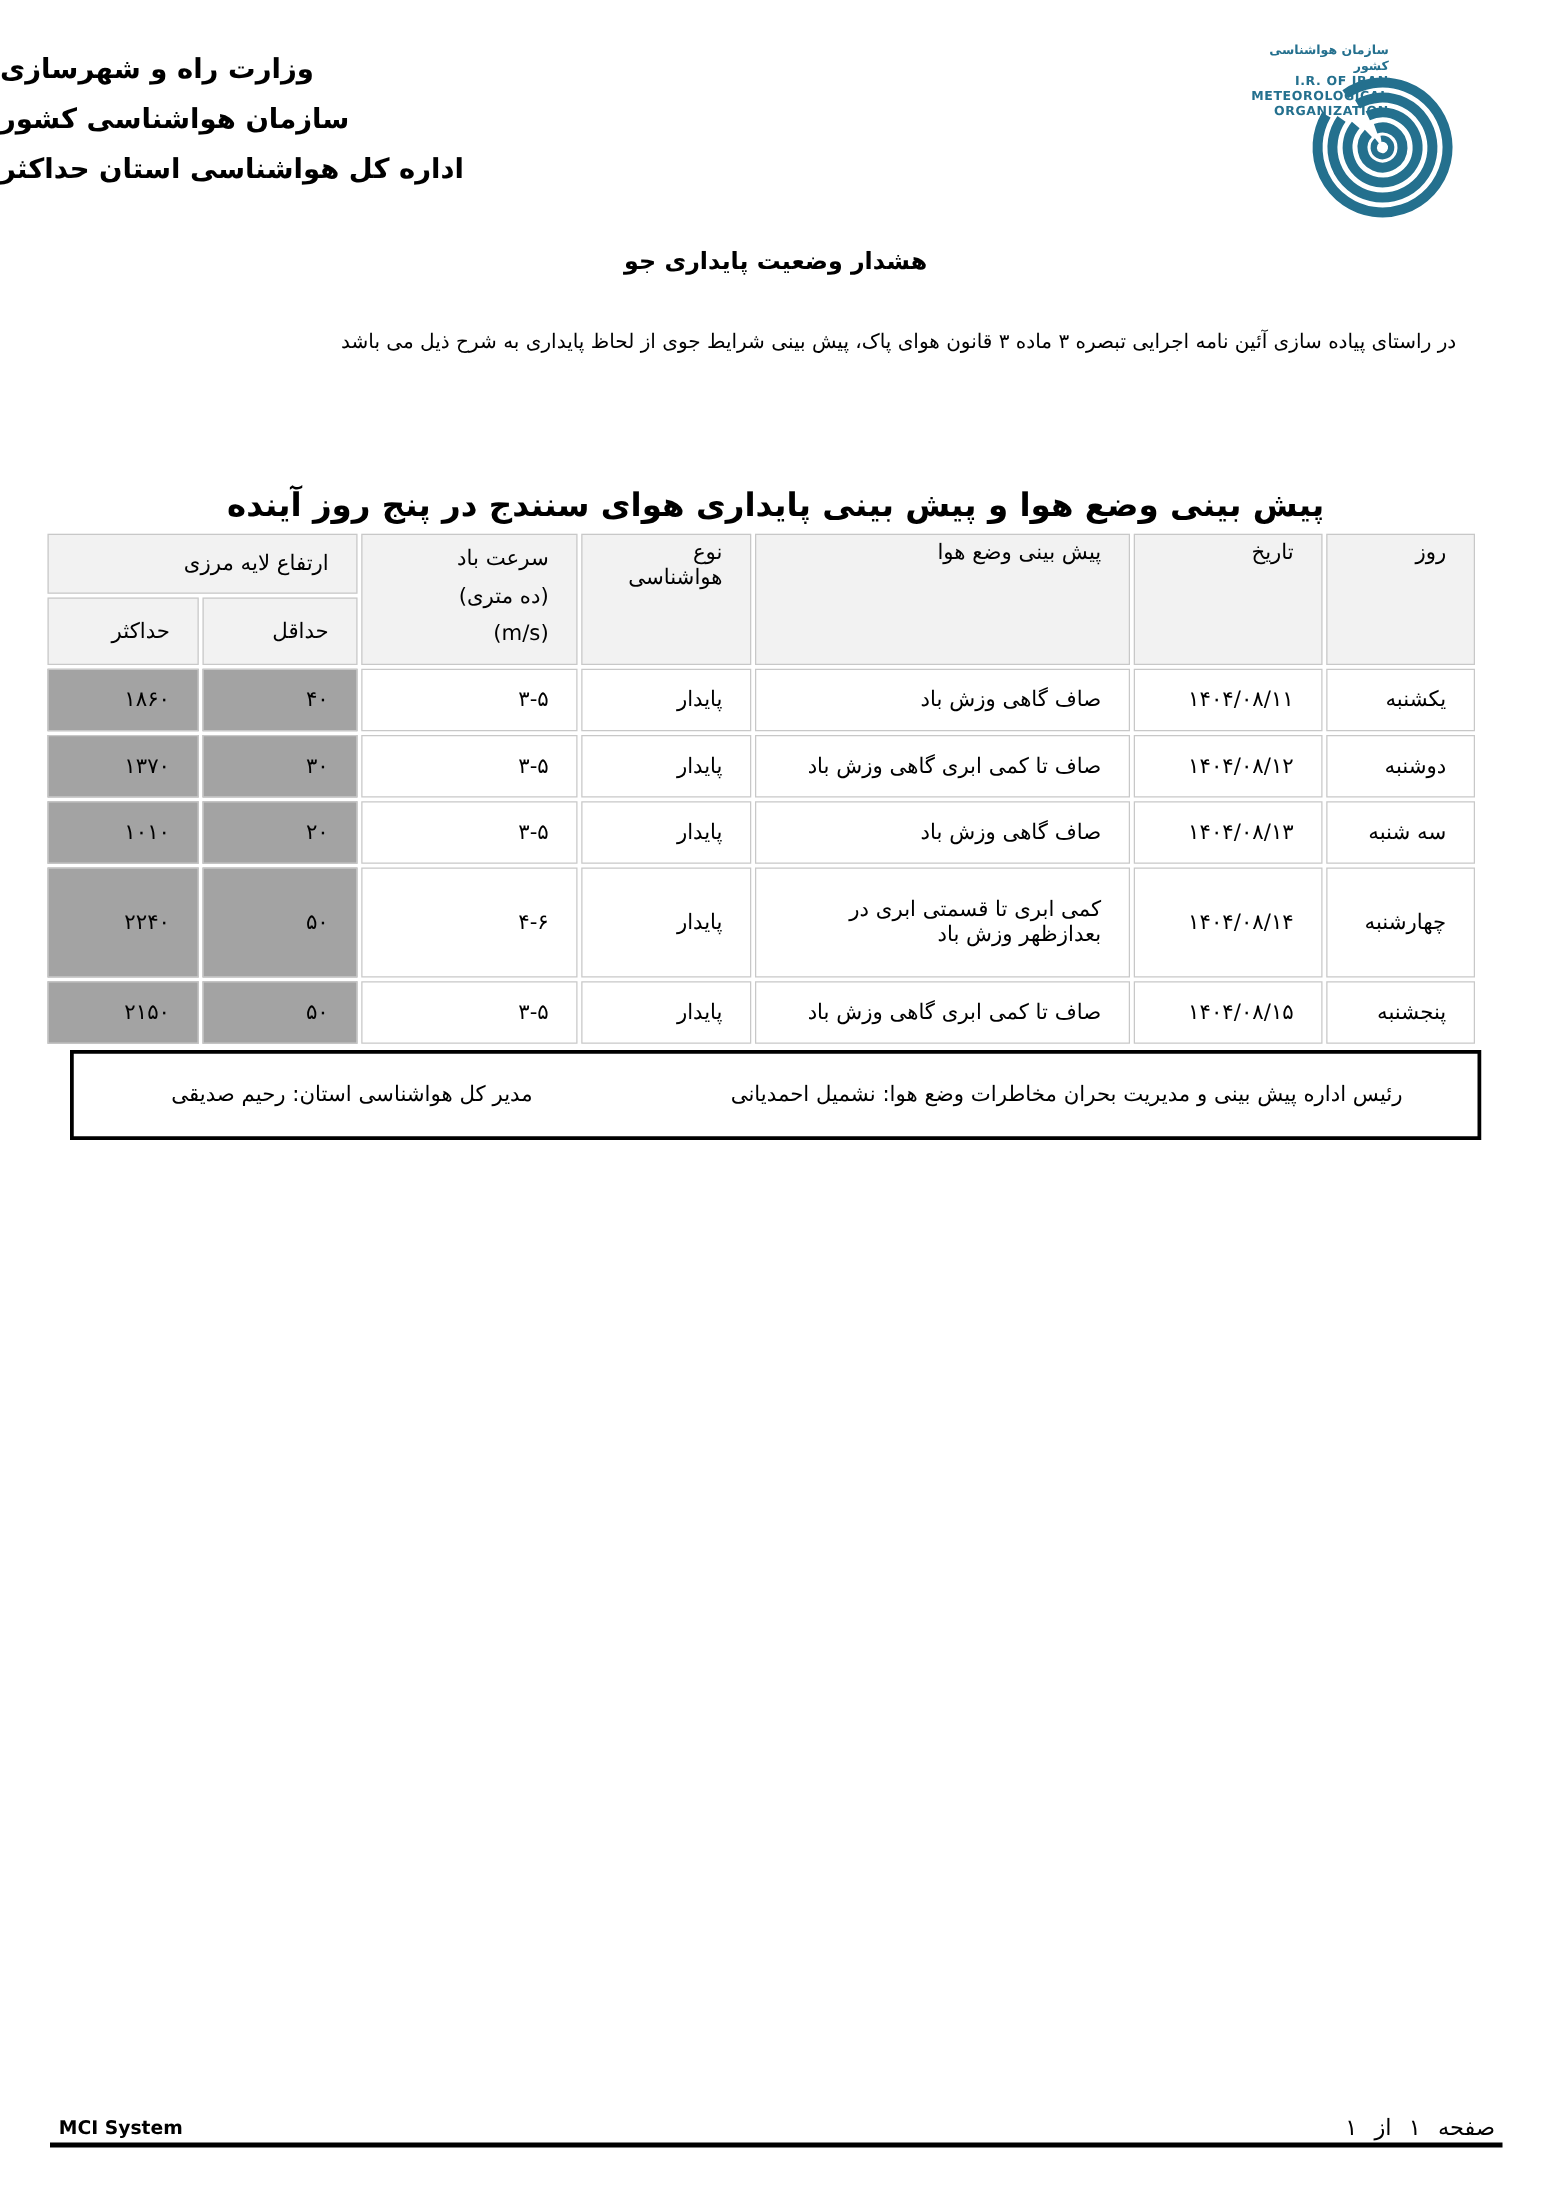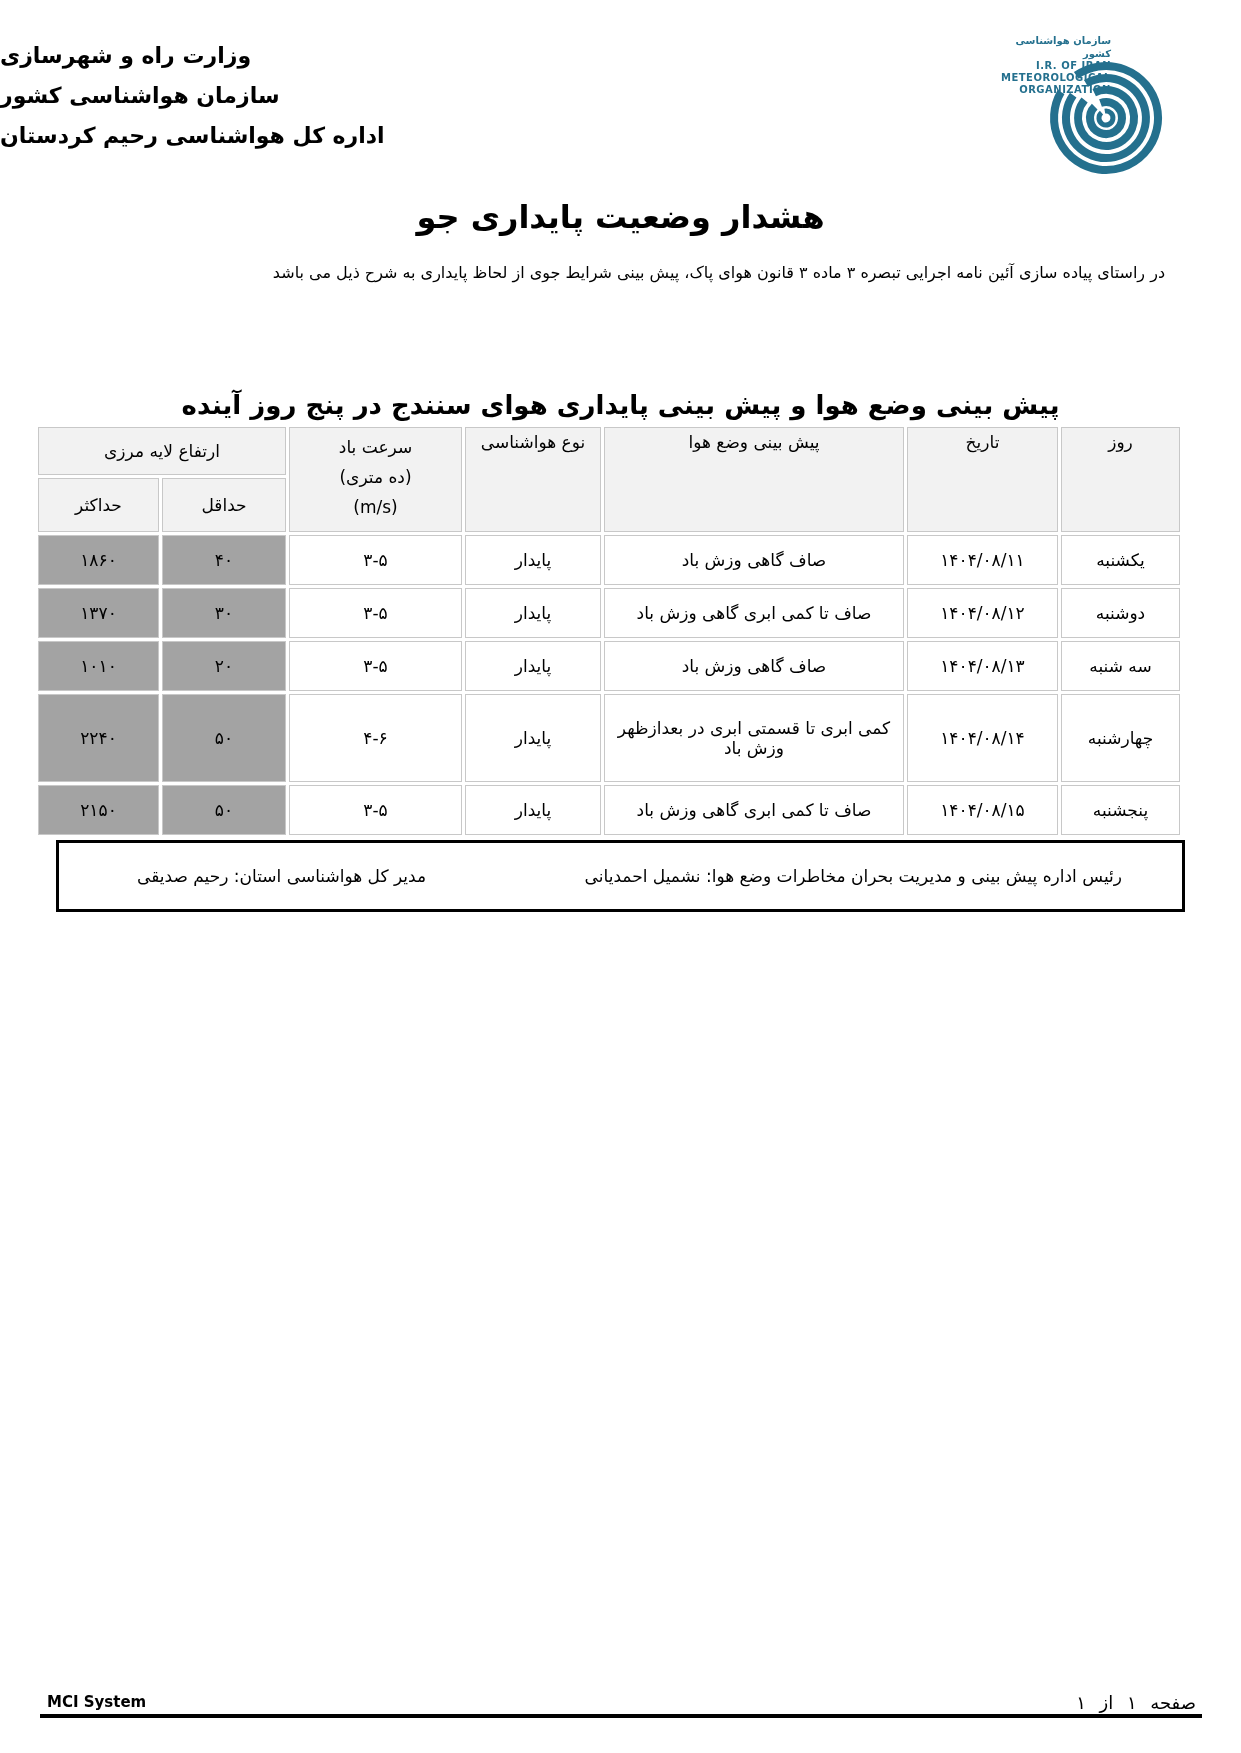--- a/index.html
+++ b/index.html
@@ -30,21 +30,21 @@
     font-weight: bold;
   }
   .logo-text .fa-line { font-size: 10px; line-height: 13px; }
   .logo-text .en-line { font-size: 10px; line-height: 12px; direction: ltr; letter-spacing: .5px; }
   .logo-svg { position: absolute; top: 22px; right: 0; }
 
   
   .doc-title {
     position: absolute; top: 198px; left: 0; right: 0;
     text-align: center; direction: rtl;
-    font-size: 32px; font-weight: bold;
+    font-size: 19px; font-weight: bold;
   }
   .intro {
     position: absolute; top: 252px; right: 76px; left: 75px;
     direction: rtl; text-align: justify;
     font-size: 16px; line-height: 42px;
   }
 
   
   .table-title {
     position: absolute; top: 390px; left: 0; right: 0;
@@ -53,22 +53,22 @@
   }
   table.forecast {
     position: absolute; top: 424px; right: 58px;
     direction: rtl;
     width: 1127px; table-layout: fixed;
     border-collapse: separate; border-spacing: 3px;
     font-size: 17px;
   }
   table.forecast th, table.forecast td {
     border: 1px solid #c8c8c8;
-    text-align: center;
-    padding: 4px 6px;
+    text-align: right;
+    padding: 4px 22px;
   }
   table.forecast thead th { background: #f2f2f2; font-weight: normal; }
   th.vtop { vertical-align: top; padding-top: 12px; margin-top: 17px; }
   tr.head-1 { height: 48px; }
   tr.head-2 { height: 54px; }
   td.shade { background: #a3a3a3; }
   tbody tr { height: 50px; }
   tbody tr.tall { height: 88px; }
   .wind-head span { display: block; line-height: 30px; }
 
@@ -99,21 +99,21 @@
   }
 </style>
 </head>
 <body>
 
 <div class="page">
 
   <div class="org-block">
     <div>وزارت راه و شهرسازی</div>
     <div>سازمان هواشناسی کشور</div>
-    <div>اداره کل هواشناسی رحیم کردستان</div>
+    <div>اداره کل هواشناسی استان حداکثر</div>
   </div>
 
   <div class="logo">
     <div class="logo-text" style="color: rgb(36, 112, 142);">
       <div class="fa-line">سازمان هواشناسی کشور</div>
       <div class="en-line">I.R. OF IRAN</div>
       <div class="en-line">METEOROLOGICAL</div>
       <div class="en-line">ORGANIZATION</div>
     </div>
     <svg class="logo-svg" width="118" height="136" viewBox="0 0 118 136" fill="none" stroke="#24708e">

